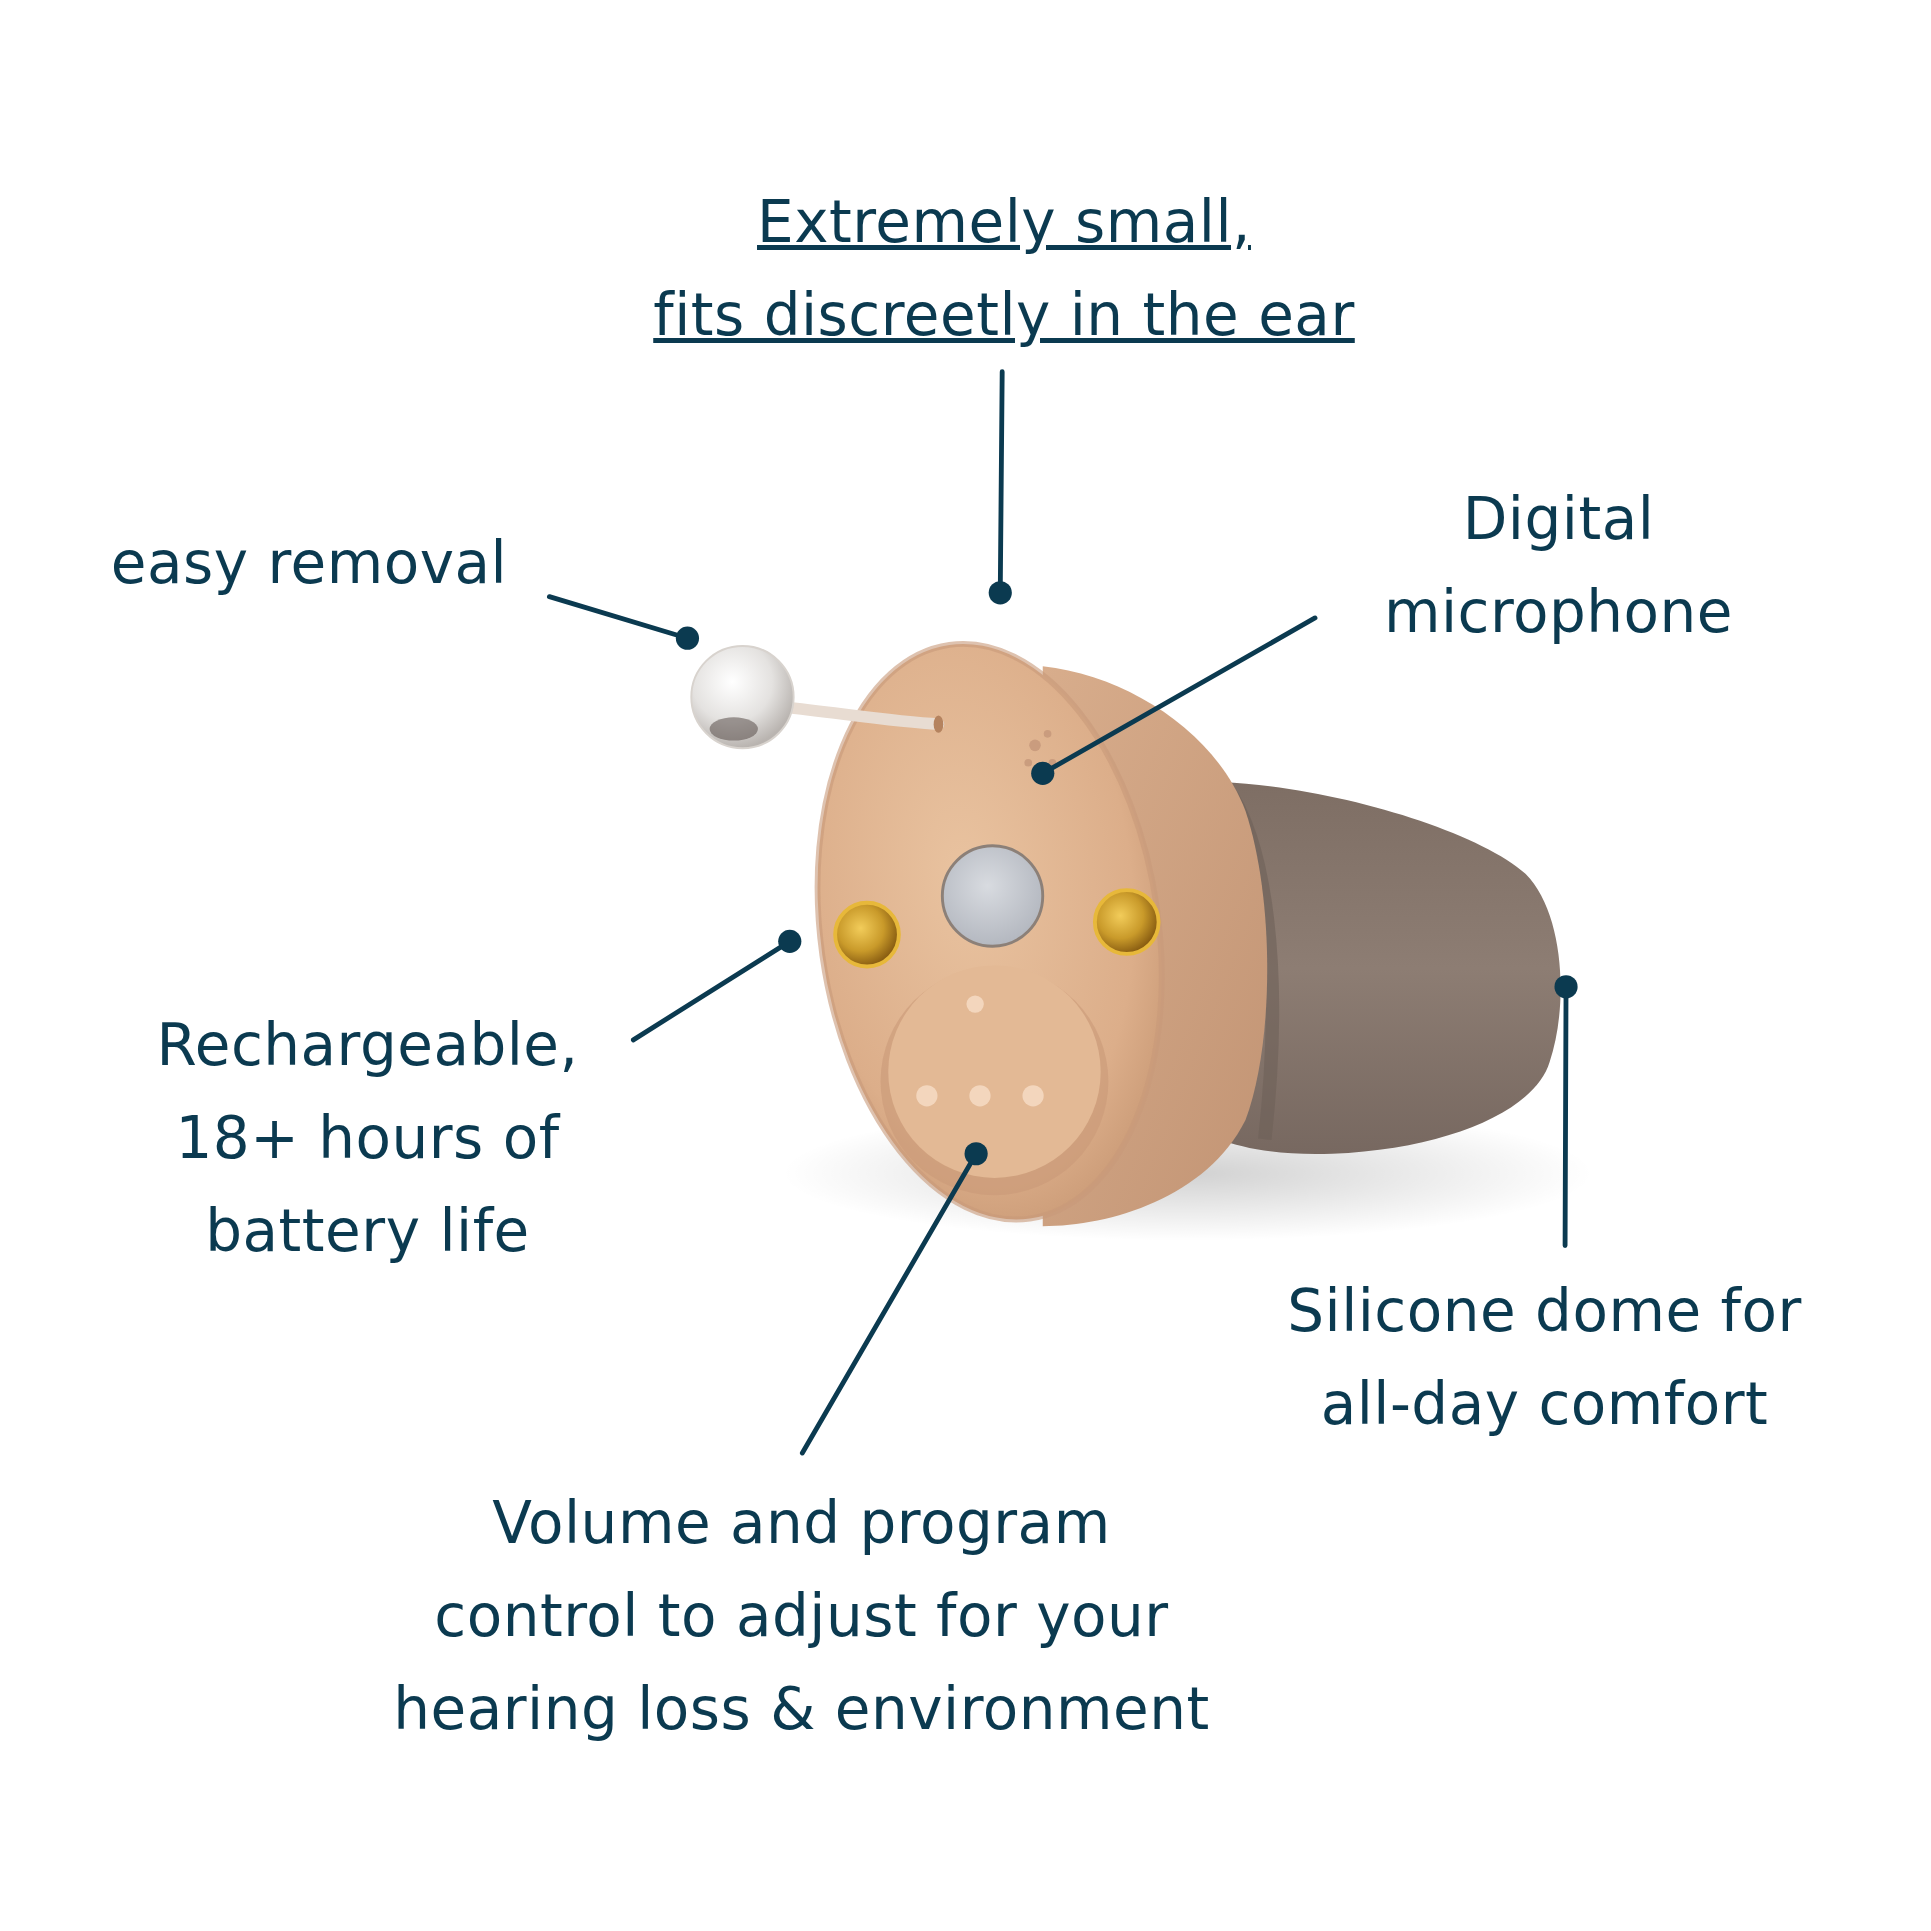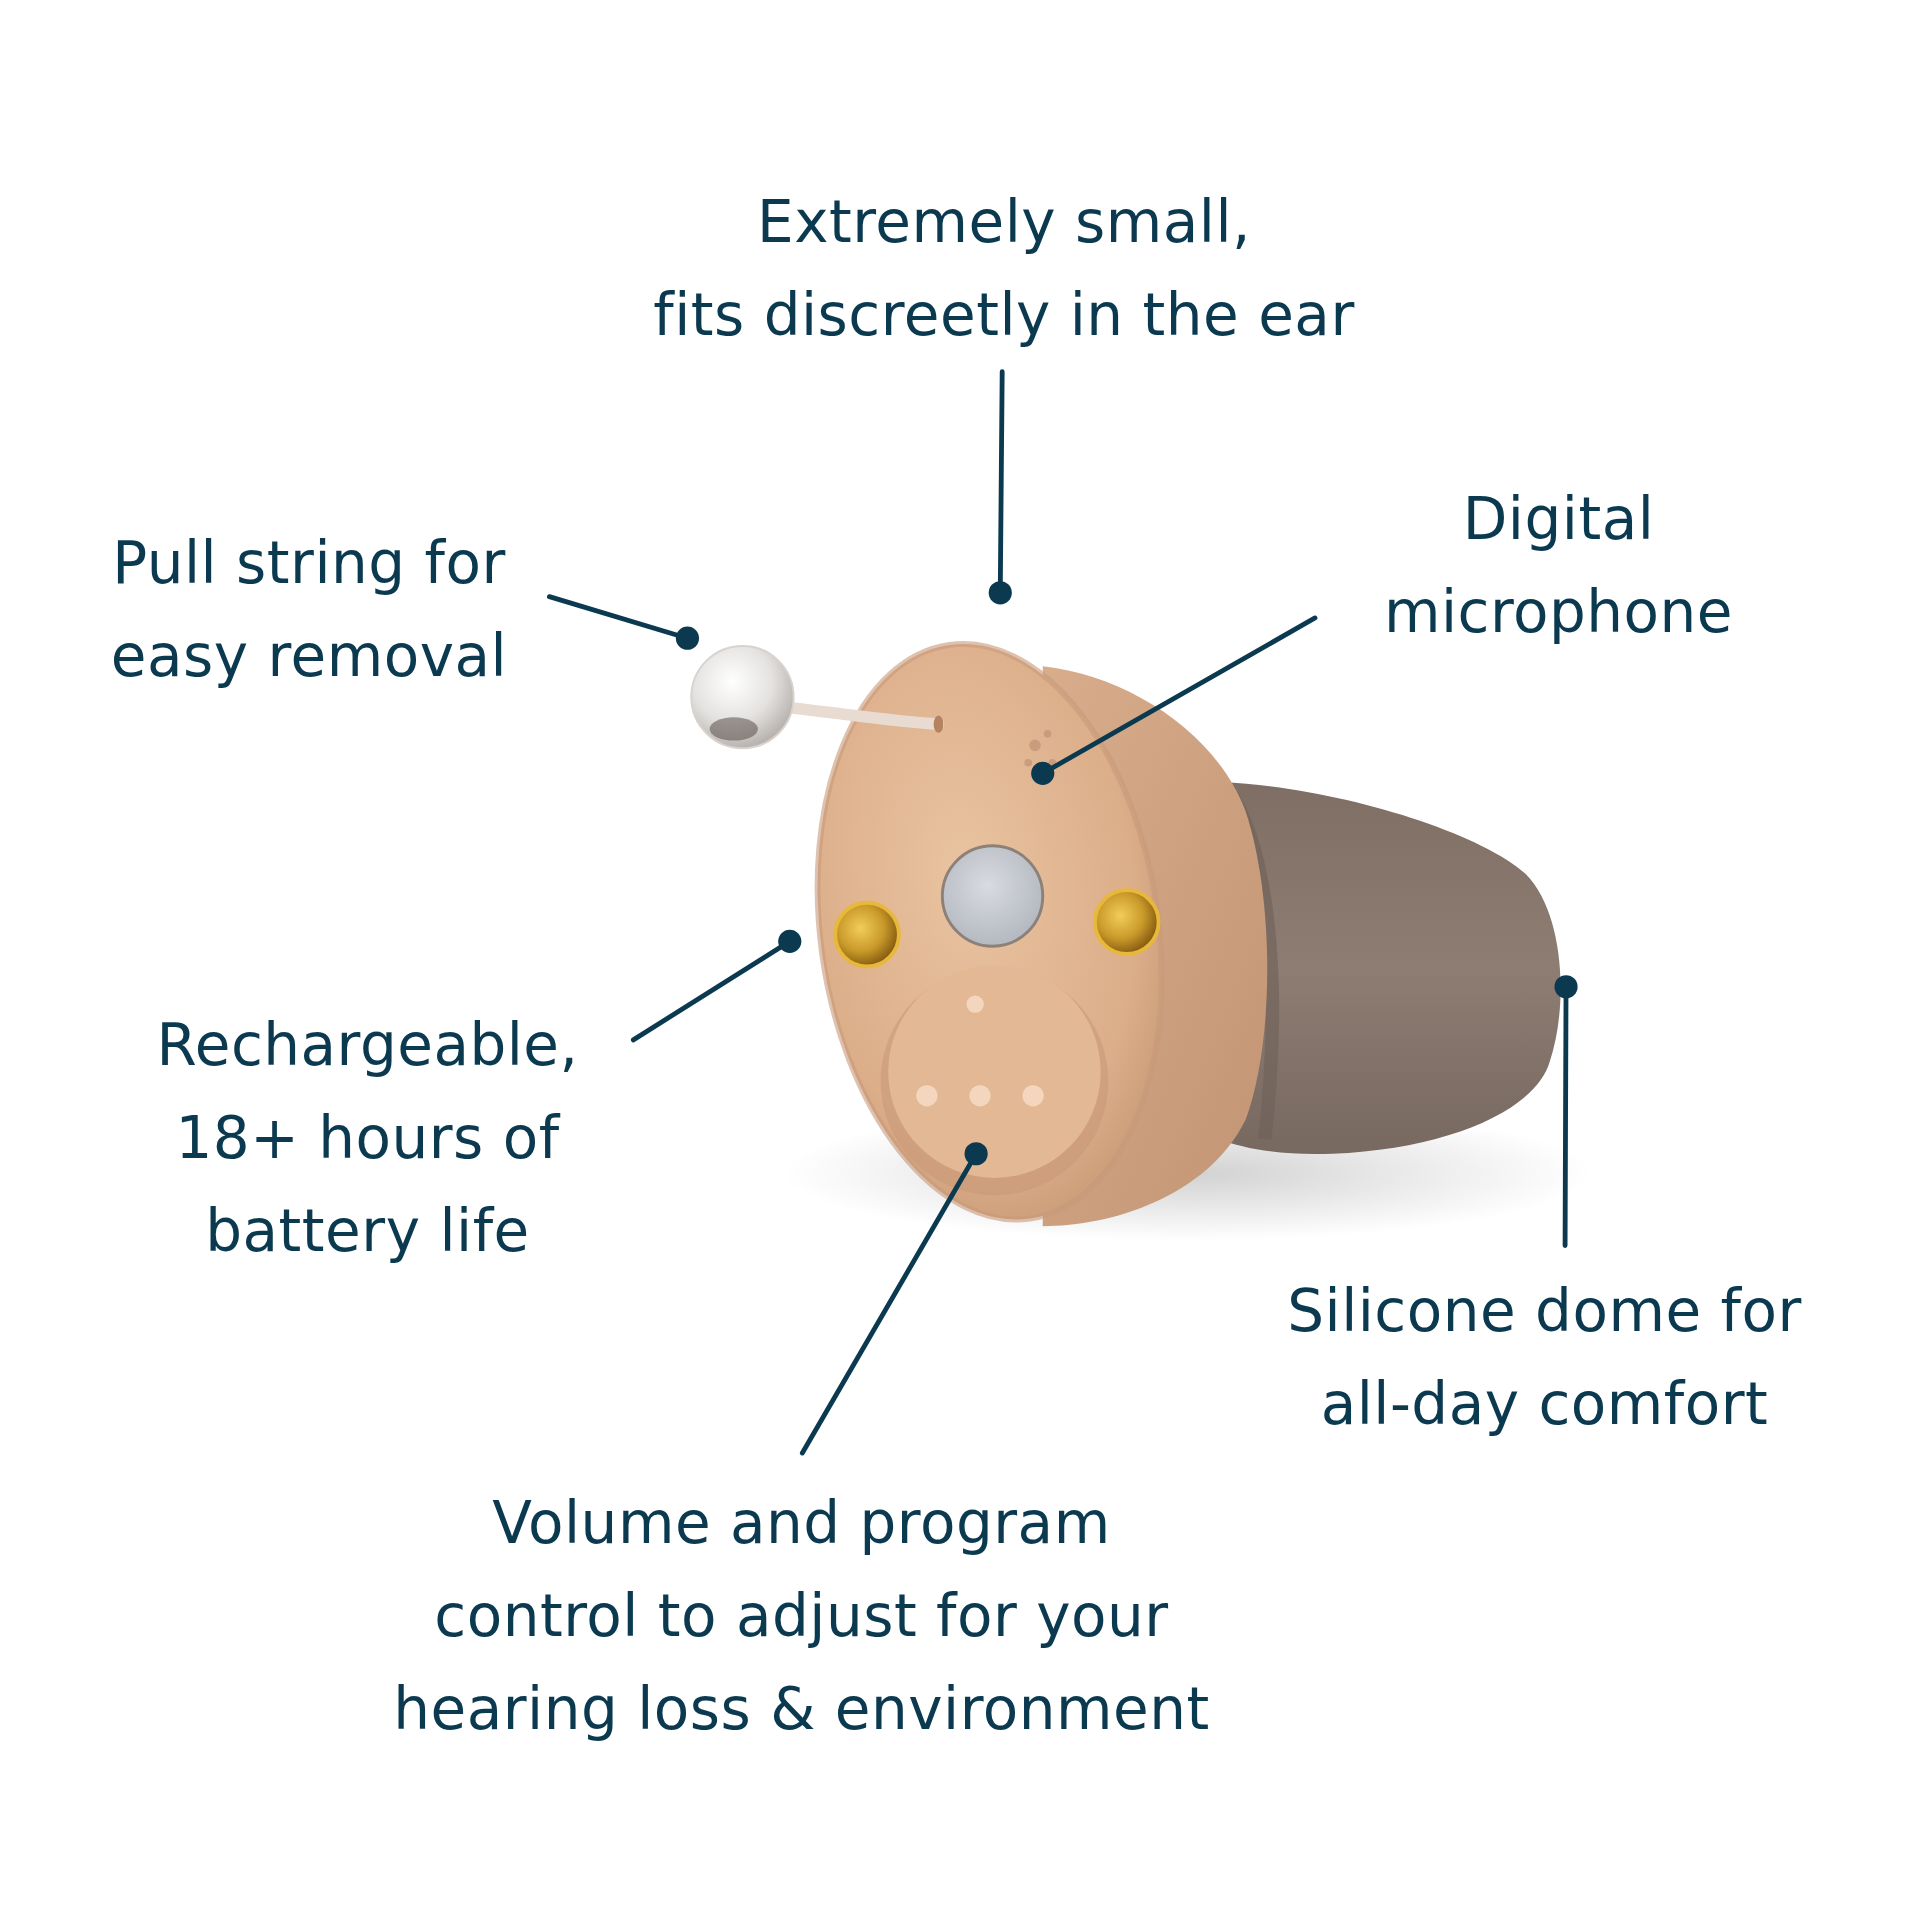--- a/index.html
+++ b/index.html
@@ -9,21 +9,21 @@
     position: absolute;
     color: #0b3a50;
     font-family: "DejaVu Sans", sans-serif;
     font-size: 58px;
     line-height: 93px;
     text-align: center;
     white-space: nowrap;
     letter-spacing: 0.5px;
   }
   .label span { display: block; }
-  #lbl-size { left: 579px; top: 176px; width: 850px; }
+  #lbl-size { left: 579px; top: 176px; width: 850px; text-decoration: underline; }
   #lbl-string { left: 58px; top: 517px; width: 502px; }
   #lbl-mic { left: 1317px; top: 473px; width: 483px; }
   #lbl-battery { left: 97px; top: 999px; width: 541px; }
   #lbl-dome { left: 1226px; top: 1265px; width: 637px; }
   #lbl-volume { left: 290px; top: 1477px; width: 1023px; }
 </style>
 </head>
 <body>
 
 <svg class="canvas" viewBox="0 0 2000 2000" xmlns="http://www.w3.org/2000/svg">
@@ -115,21 +115,20 @@
     <circle cx="1622" cy="1022" r="12"></circle>
   </g>
 </svg>
 
 <div class="label" id="lbl-size">
   <span>Extremely small,</span>
   <span>fits discreetly in the ear</span>
 </div>
 
 <div class="label" id="lbl-string">
-  <span>Pull string for</span>
   <span>easy removal</span>
 </div>
 
 <div class="label" id="lbl-mic">
   <span>Digital</span>
   <span>microphone</span>
 </div>
 
 <div class="label" id="lbl-battery">
   <span>Rechargeable,</span>

